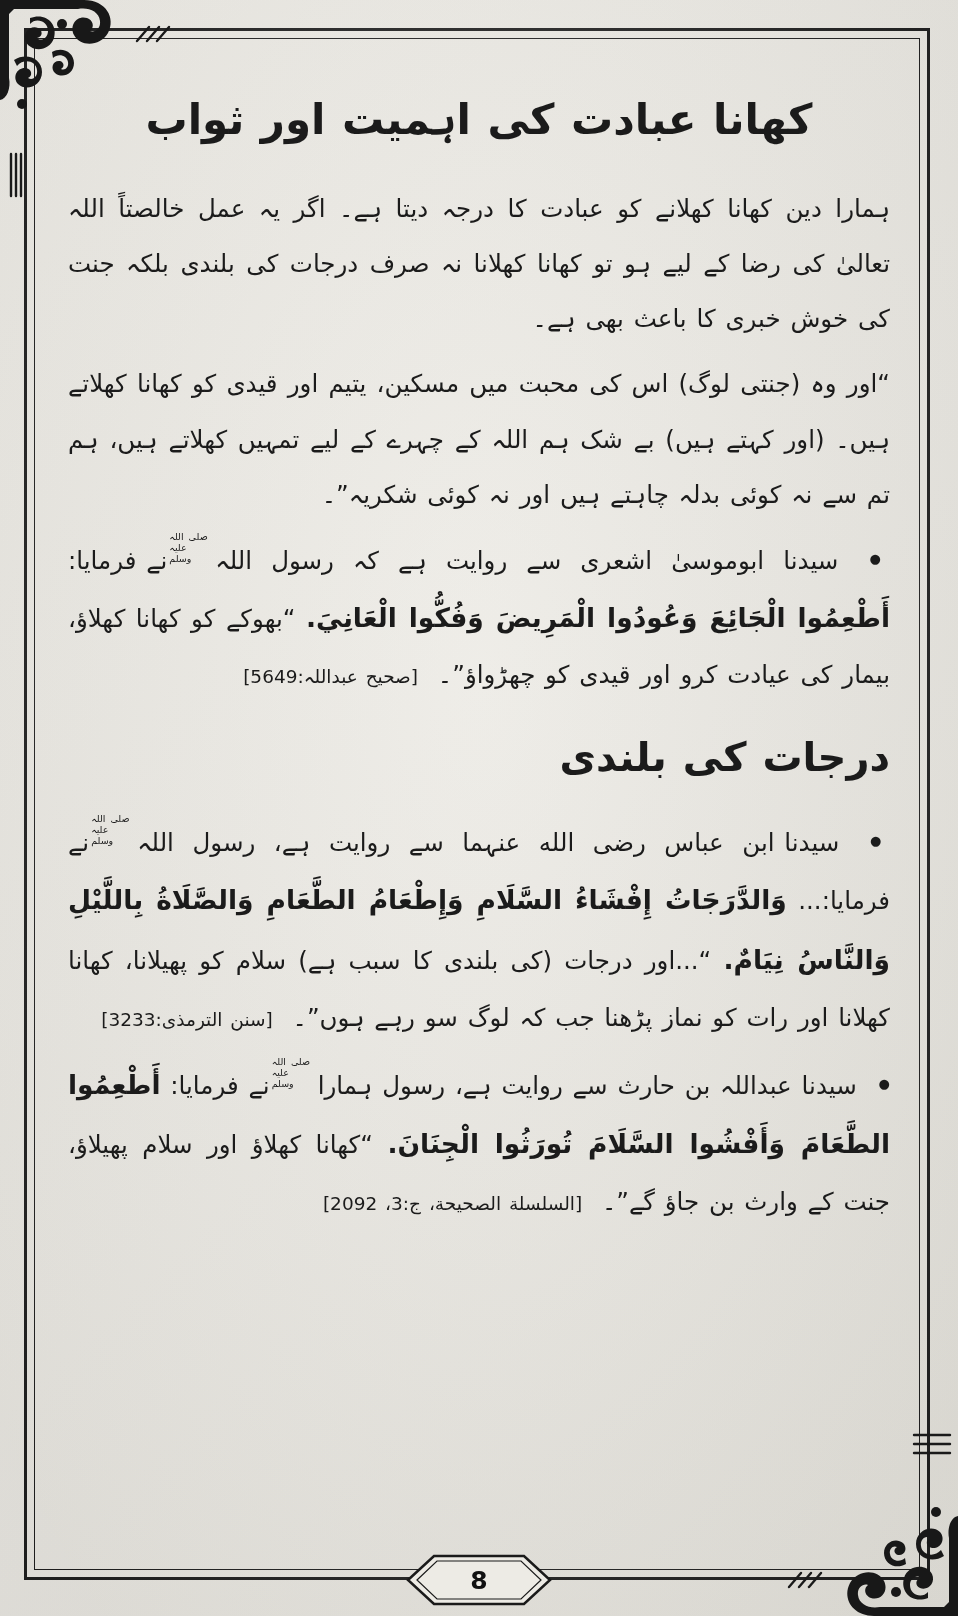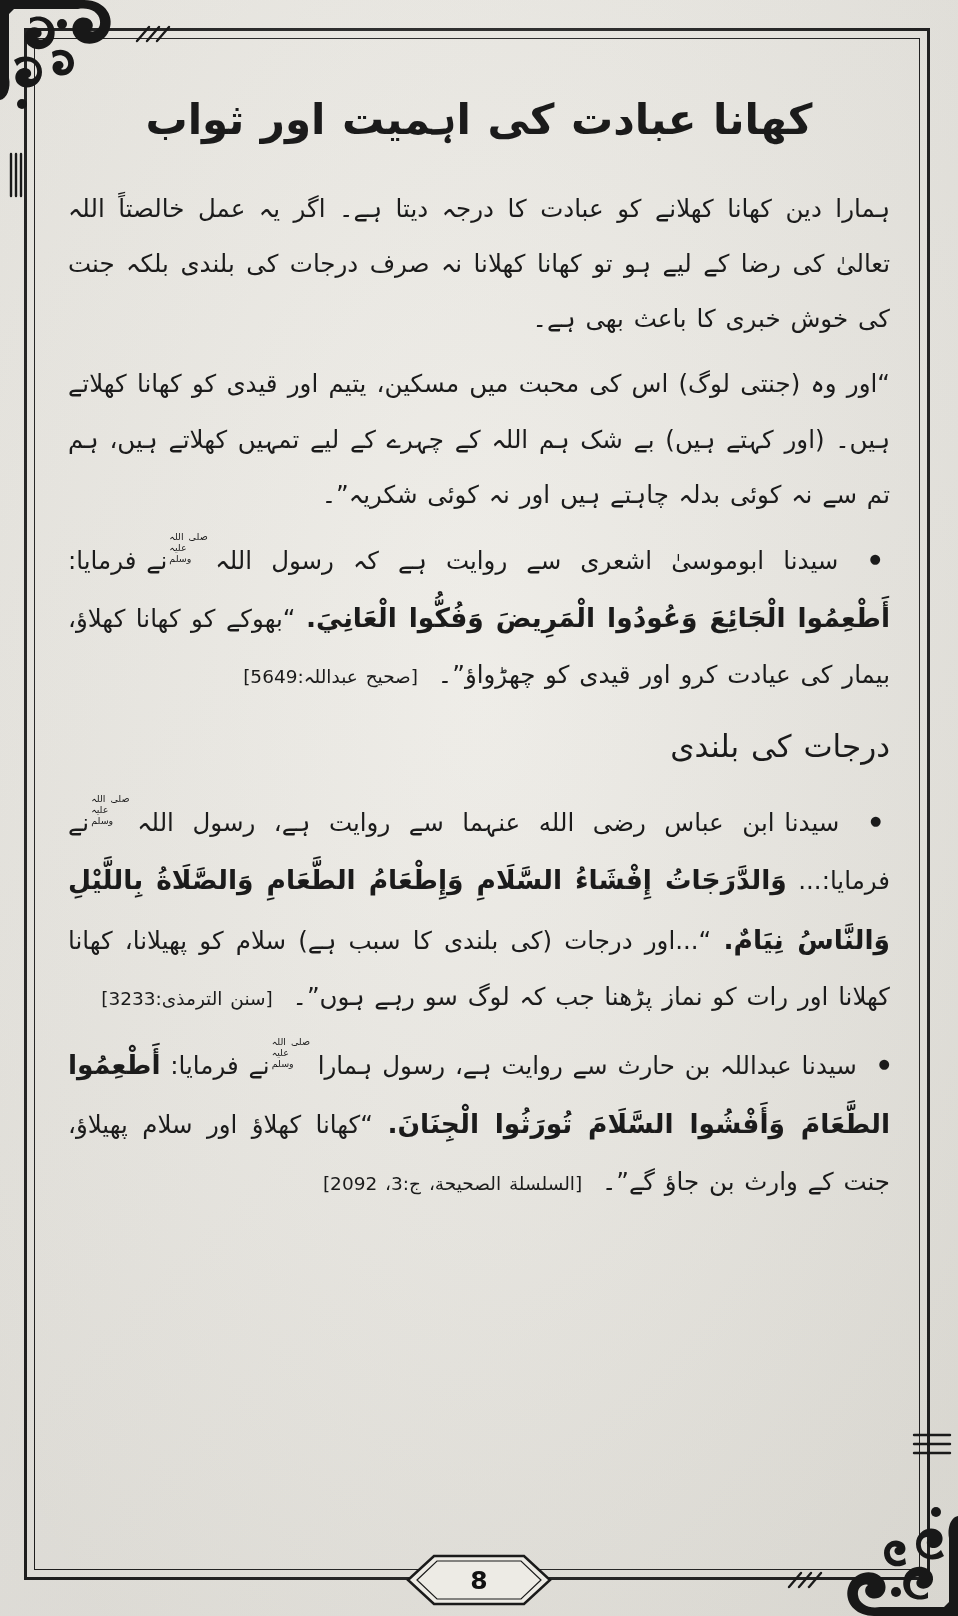--- a/index.html
+++ b/index.html
@@ -63,21 +63,21 @@
   .arabic{ font-weight:700; font-size:26.5px; }
   .ref{ font-size:18.5px; white-space:nowrap; padding:0 10px; }
   .saw{
     display:inline-block; width:44px;
     font-size:9.5px; line-height:1.15;
     text-align:left; vertical-align:7px;
     margin:0 2px;
   }
 
   .section-heading{
-    font-size:31px; font-weight:400;
+    font-size:40px; font-weight:700;
     margin:8px 0 12px;
   }
 
   .hadith .bullet{
     font-size:13px;
     vertical-align:6px;
     margin-inline-end:12px;
   }
 
   .pagenum{

